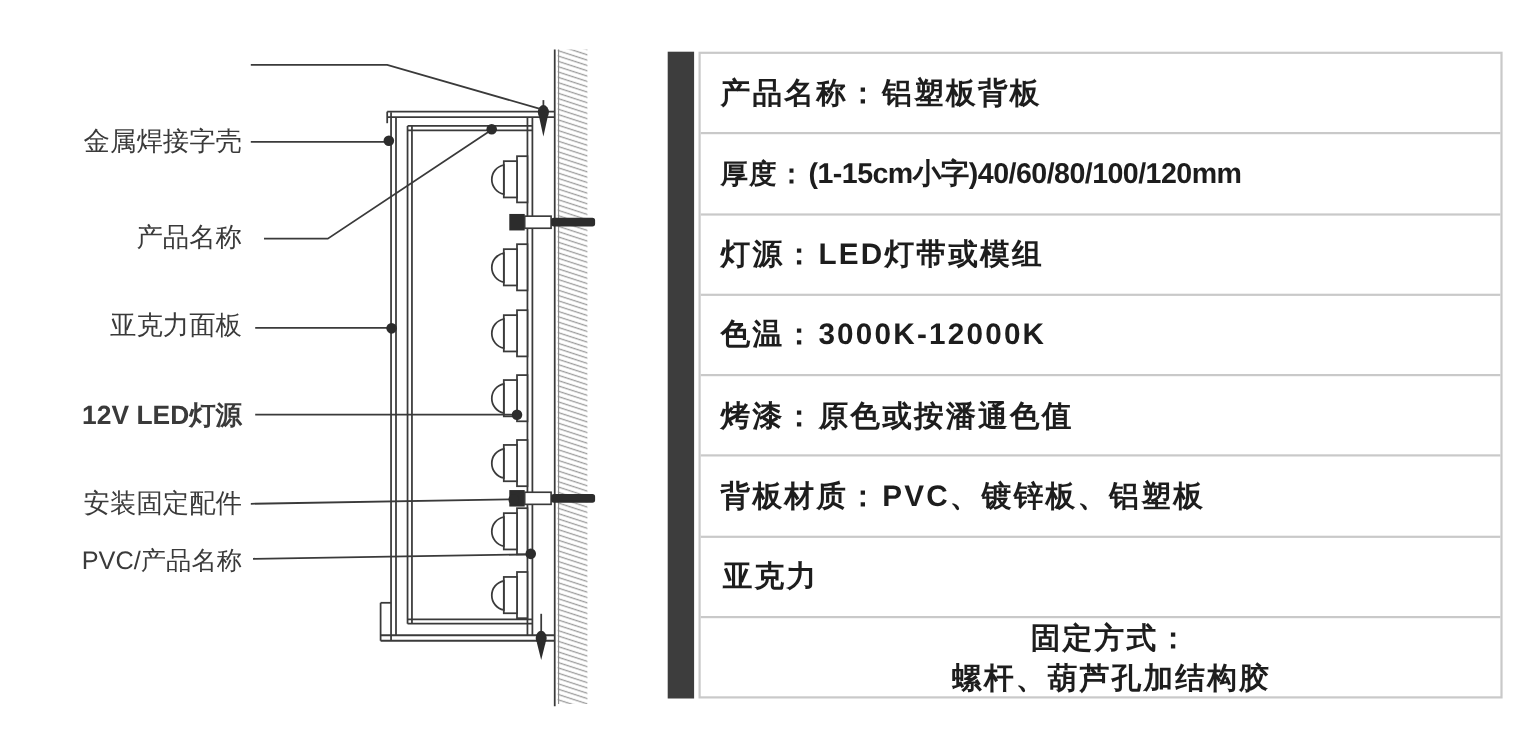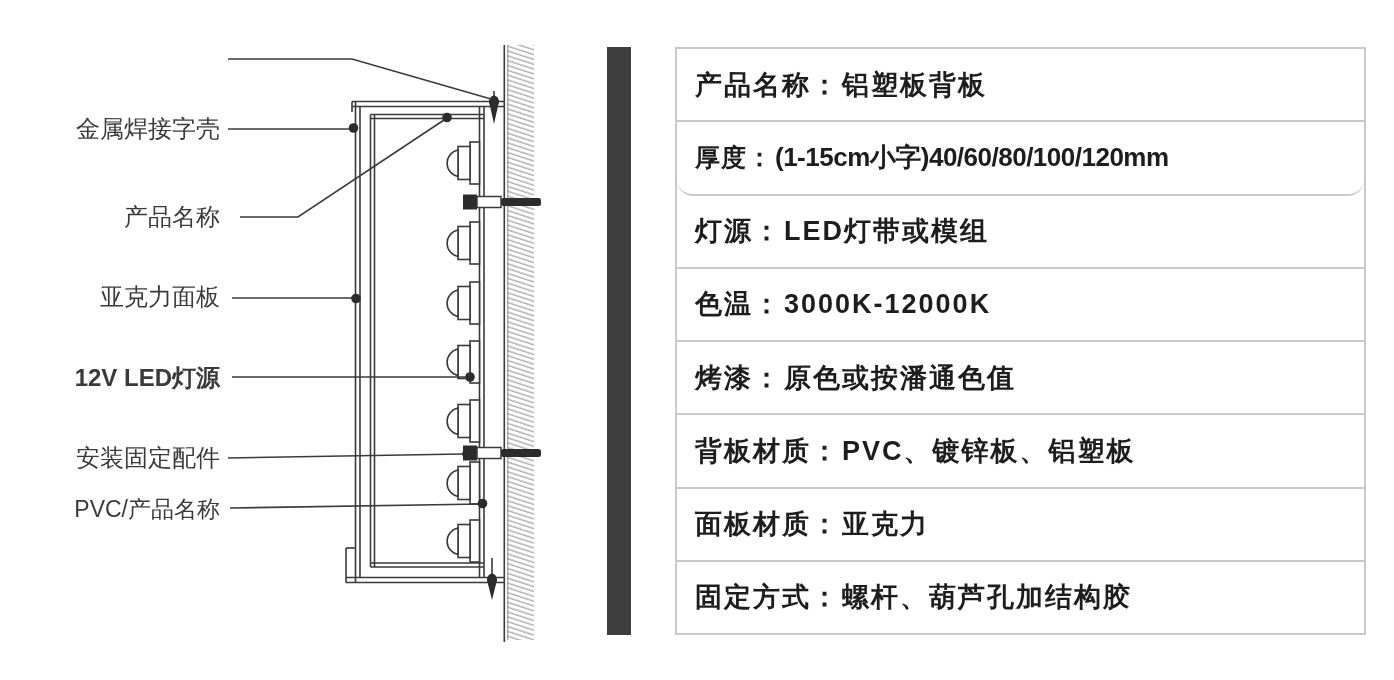--- a/index.html
+++ b/index.html
@@ -17,32 +17,32 @@
   .dark{fill:#2c2c2c;stroke:none;}
   .sleeve{fill:#ffffff;stroke:#3a3a3a;stroke-width:1.5;}
   .dlabel{
     position:absolute;left:0;width:220px;text-align:right;
     font-size:24px;line-height:28px;font-weight:500;color:#3a3a3a;
     white-space:nowrap;
   }
   .dl0{top:47px}.dl1{top:115px}.dl2{top:203px}.dl3{top:283px}
   .dl4{top:364px;font-weight:700}.dl5{top:444px}.dl6{top:495px;font-size:23px}
   
-  .spec{position:absolute;left:607px;top:47px;width:759px;height:588px;display:flex;gap:40px;}
+  .spec{position:absolute;left:607px;top:47px;width:759px;height:588px;display:flex;}
   .accent-bar{width:24px;height:100%;background:#3d3d3d;margin-right:4px;flex:none;}
   .rows{flex:1;border:2px solid #c9c9c9;background:#ffffff;display:flex;flex-direction:column;}
   .row{
     flex:1;display:flex;align-items:center;padding-left:18px;
     border-bottom:2px solid #c9c9c9;
     font-size:27px;font-weight:700;color:#1d1d1d;letter-spacing:2px;
     white-space:nowrap;overflow:hidden;
   }
-  .row:last-child{border-bottom:none;}
+  .row:last-child{border-bottom:none;flex-direction:column;}
   .row .rvalue{margin-left:2px;}
-  .row-dense{font-size:25px;letter-spacing:1px;border-radius:16px;}
+  .row-dense{font-size:25px;letter-spacing:1px;}
   .row-dense .rvalue{font-size:26px;letter-spacing:-0.5px;font-weight:800;}
 </style>
 </head>
 <body>
 
 <div class="stage">
 
   <div class="diagram">
     <svg width="600" height="680" viewBox="0 0 600 680">
       <defs>
@@ -194,21 +194,20 @@
       </div>
       <div class="row">
         <span class="rlabel">烤漆：</span>
           <span class="rvalue">原色或按潘通色值</span>
       </div>
       <div class="row">
         <span class="rlabel">背板材质：</span>
           <span class="rvalue">PVC、镀锌板、铝塑板</span>
       </div>
       <div class="row">
-        <span class="rlabel">面板材质：</span>
           <span class="rvalue">亚克力</span>
       </div>
       <div class="row">
         <span class="rlabel">固定方式：</span>
           <span class="rvalue">螺杆、葫芦孔加结构胶</span>
       </div>
     </div>
   </div>
 
 </div>

